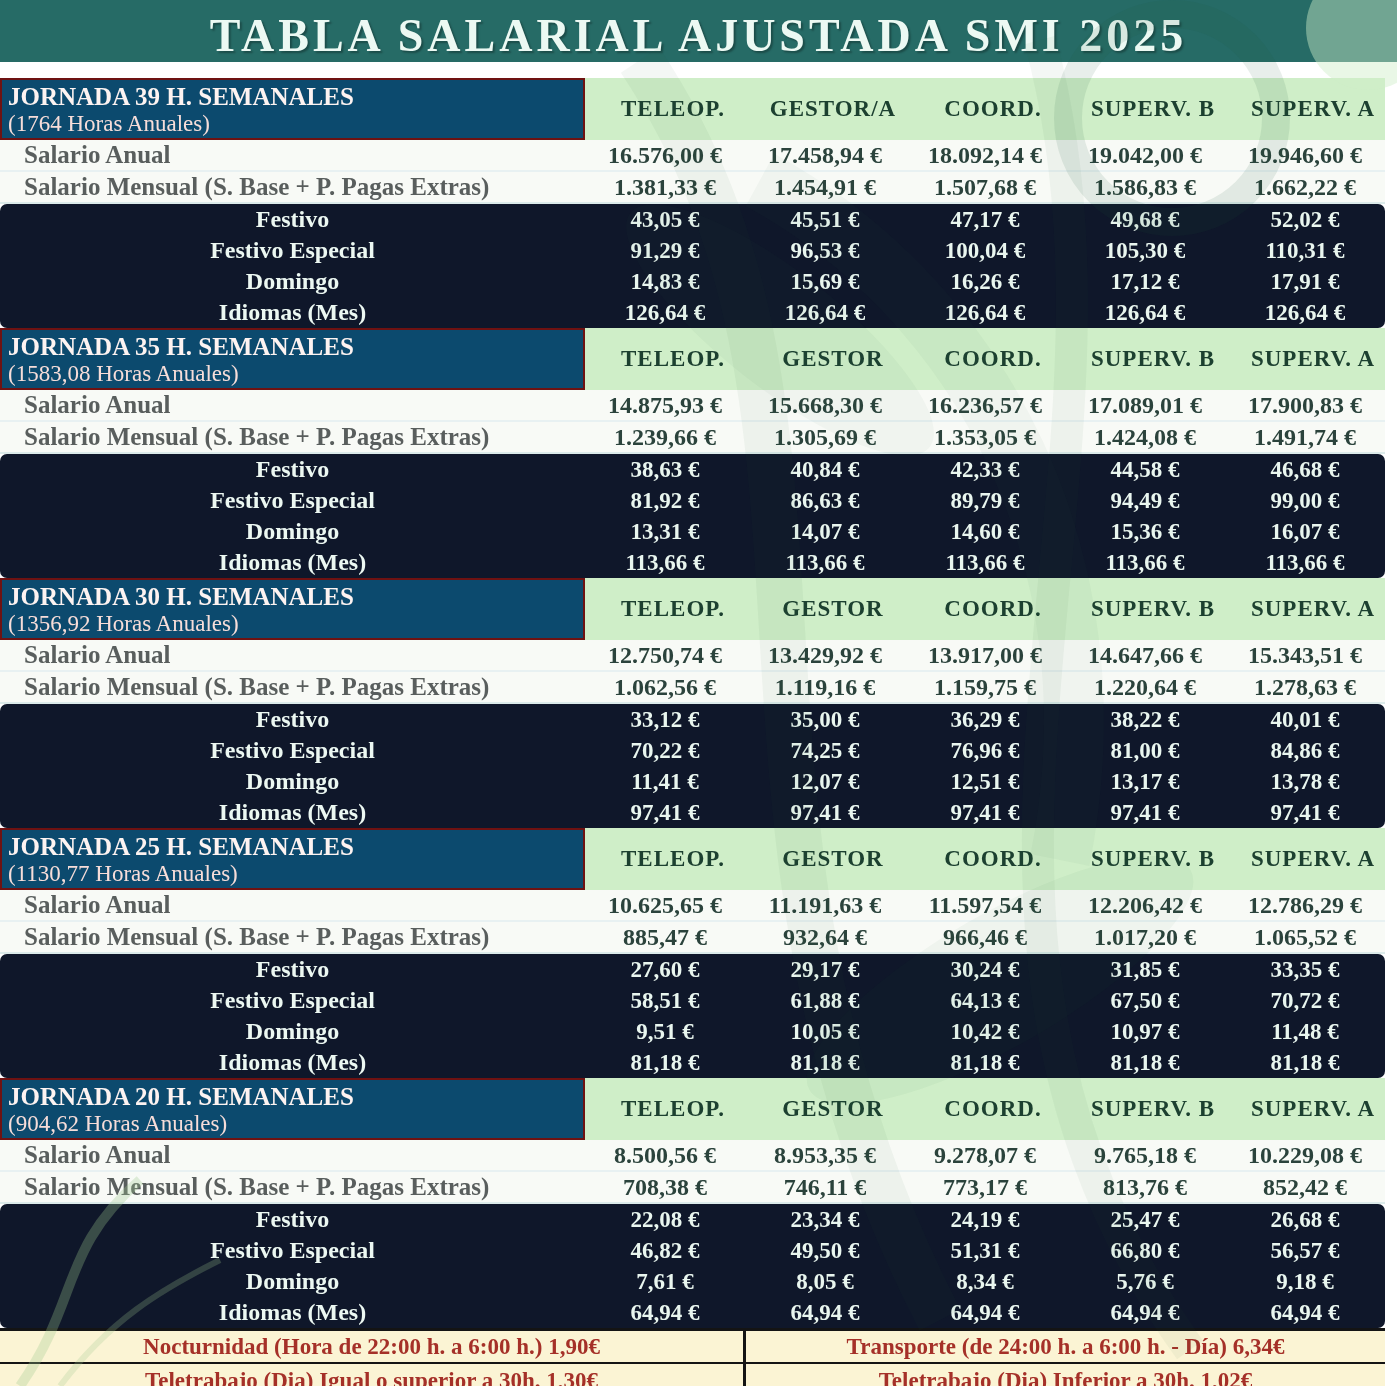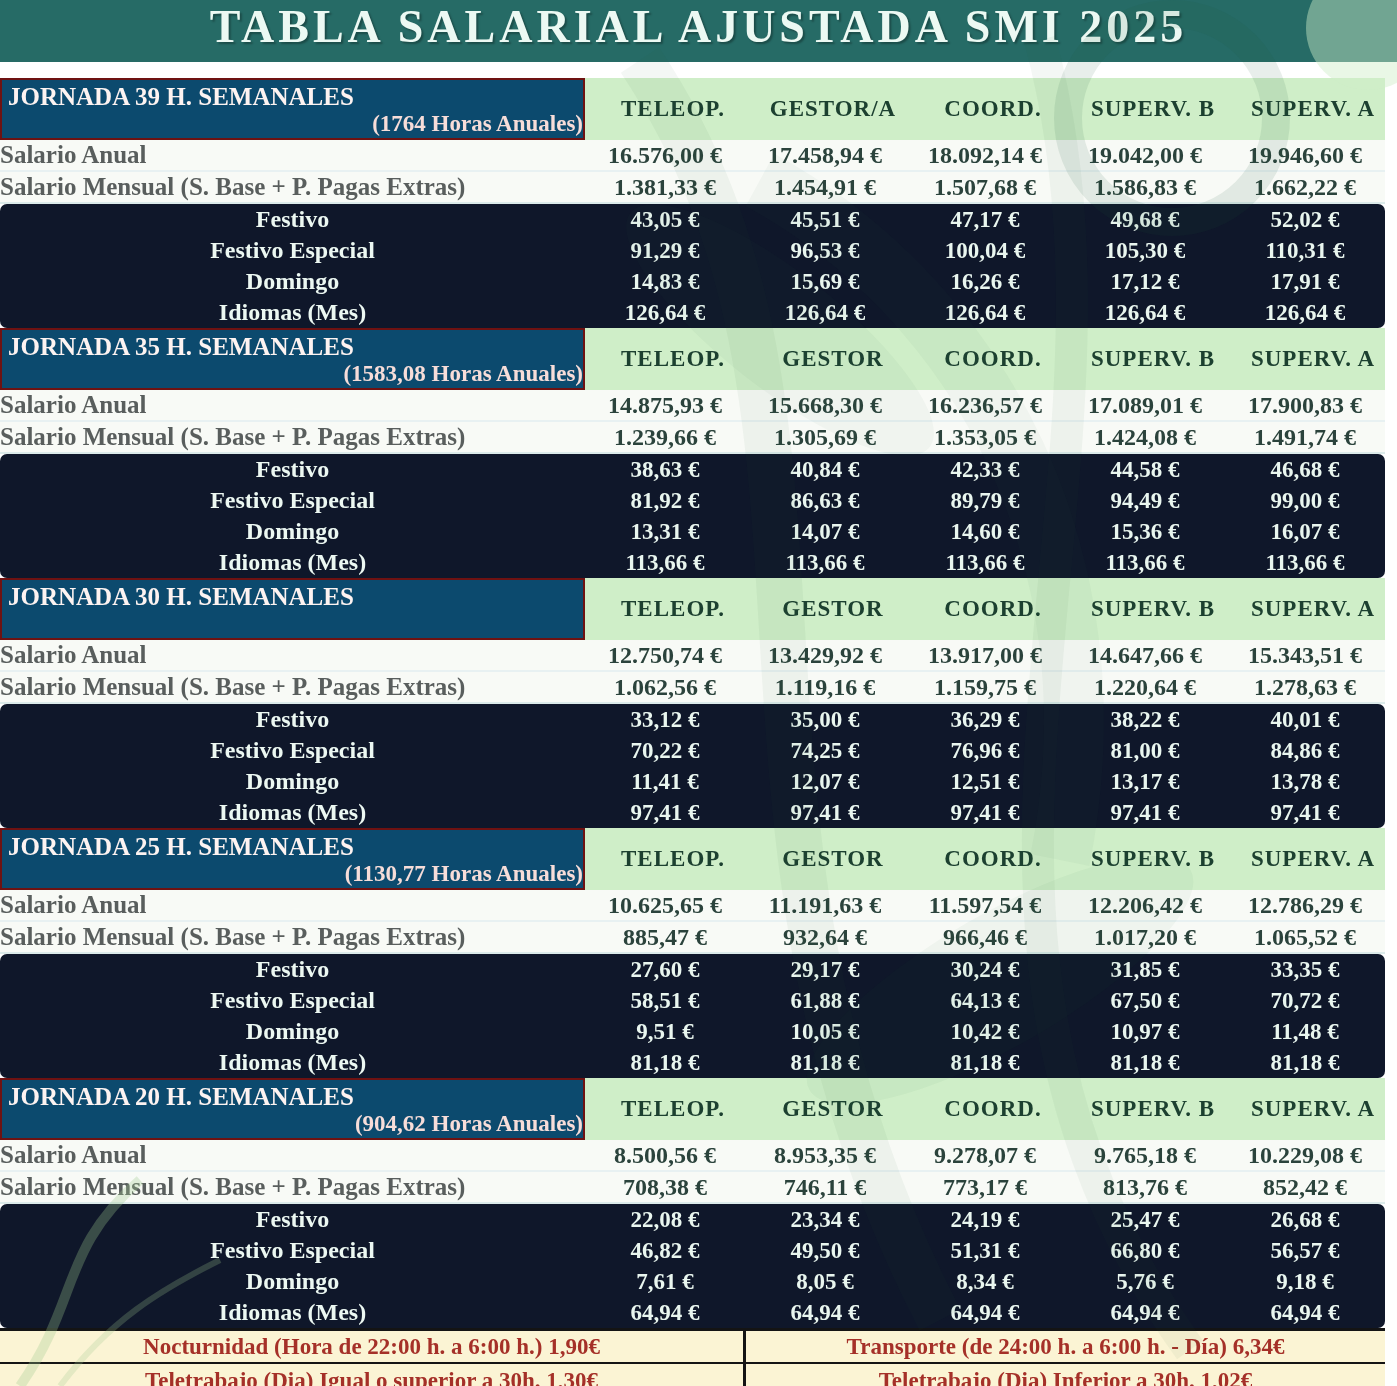--- a/index.html
+++ b/index.html
@@ -5,53 +5,53 @@
   html,body{margin:0;padding:0;}
   body{
     width:1397px;height:1386px;position:relative;overflow:hidden;
     background:#ffffff;
     font-family:"Liberation Serif","DejaVu Serif",serif;
   }
   *{box-sizing:border-box;}
 
   .title-bar{
     height:62px;width:1397px;background:#266b66;
-    display:flex;align-items:flex-start;justify-content:center;
+    display:flex;align-items:flex-end;justify-content:center;
   }
   .title-text{
     font-size:46px;font-weight:bold;color:#ecf9f3;letter-spacing:4px;
     text-shadow:2px 2px 2px rgba(0,0,0,.3);white-space:nowrap;
   }
   .gap{height:16px;width:1397px;background:#ffffff;}
 
   .sections{width:1385px;}
   .section{width:1385px;height:250px;}
 
   .sec-header{
     height:62px;display:grid;grid-template-columns:585px 1fr;
     background:#cfeec8;
   }
   .jornada-block{
     background:#0c4a6e;border:2px solid #6e1212;
     color:#fdf3f1;padding:3px 0 0 6px;
   }
   .jornada-line1{font-size:25px;font-weight:bold;line-height:28px;white-space:nowrap;}
-  .jornada-line2{font-size:23px;font-weight:bold;line-height:25px;color:#f7ddd9;white-space:nowrap;text-align:right;}
+  .jornada-line2{font-size:23px;font-weight:normal;line-height:25px;color:#f7ddd9;white-space:nowrap;}
   .cols{display:grid;grid-template-columns:repeat(5,160px);}
   .colhead{
     display:flex;align-items:center;justify-content:center;
     font-size:23px;font-weight:bold;color:#1c4030;letter-spacing:1px;white-space:nowrap;margin-left:16px;
   }
 
   .row{display:grid;grid-template-columns:585px 1fr;}
   .row.light{height:32px;background:#f8faf6;}
   .row.anual{border-bottom:2px solid #e8f1f2;}
   .row.mensual{border-bottom:2px solid #dcebea;}
   .rowlabel{display:flex;align-items:center;font-weight:bold;white-space:nowrap;}
-  .row.light .rowlabel{padding-left:0;font-size:25px;color:#595e5d;}
+  .row.light .rowlabel{padding-left:24px;font-size:25px;color:#595e5d;}
   .cells{display:grid;grid-template-columns:repeat(5,160px);}
   .cell{display:flex;align-items:center;justify-content:center;font-weight:bold;white-space:nowrap;}
   .row.light .cell{font-size:24px;color:#2b433c;}
 
   .teal-block{height:124px;background:#0f172a;display:grid;grid-template-rows:repeat(4,1fr);border-radius:7px;}
   .row.teal .rowlabel{justify-content:center;font-size:24px;color:#ecf8f2;}
   .row.teal .cell{font-size:23px;color:#e9f6ef;}
 
   .notes{
     width:1385px;height:72px;background:#fbf4d4;
@@ -238,20 +238,21 @@
             <div class="cell">113,66 €</div>
           </div>
       </div>
     </div>
   </section>
 
   <section class="section">
     <div class="sec-header">
       <div class="jornada-block">
         <div class="jornada-line1">JORNADA 30 H. SEMANALES</div>
+        <div class="jornada-line2">(1356,92 Horas Anuales)</div>
       </div>
       <div class="cols">
           <div class="colhead">TELEOP.</div>
           <div class="colhead">GESTOR</div>
           <div class="colhead">COORD.</div>
           <div class="colhead">SUPERV. B</div>
           <div class="colhead">SUPERV. A</div>
         </div>
     </div>
 

